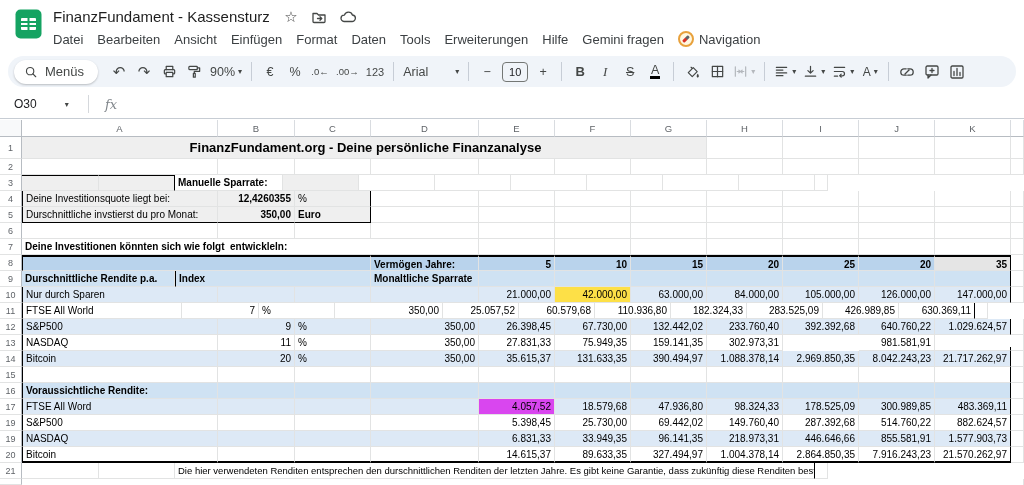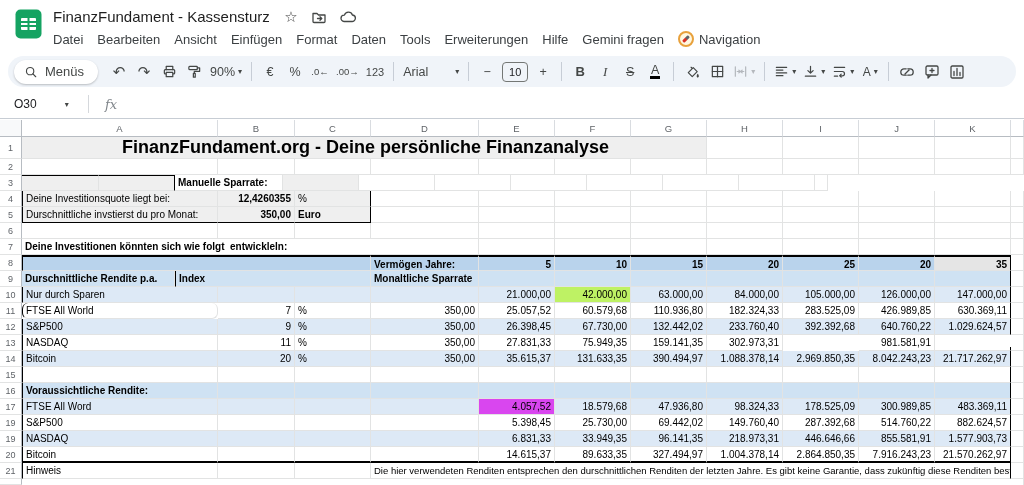--- a/index.html
+++ b/index.html
@@ -47,21 +47,21 @@
   .col-h{height:17px;box-sizing:border-box;border-right:1px solid #d9dce0;border-bottom:1px solid #b7bcc2;
     font-size:9.5px;color:#5f6368;display:flex;align-items:center;justify-content:center;background:#fff;flex:none;}
   .g-row{display:flex;height:16px;flex:none;}
   .rnum{width:22px;box-sizing:border-box;border-right:1px solid #b7bcc2;border-bottom:1px solid #e2e3e3;
     font-size:9px;color:#5f6368;display:flex;align-items:center;justify-content:center;background:#fff;flex:none;}
   .g-cell{box-sizing:border-box;border-right:1px solid #e2e3e3;border-bottom:1px solid #e2e3e3;background:#fff;
     font-size:10px;color:#000;display:block;overflow:hidden;white-space:pre;line-height:15px;padding:0 0 0 3px;flex:none;}
   .g-cell.ar{text-align:right;padding:0 3px 0 0;}
   .g-cell.ac{text-align:center;}
   .g-cell.bold{font-weight:bold;}
-  .g-cell.title{font-size:18px;line-height:21px;}
+  .g-cell.title{font-size:13px;line-height:21px;}
   .g-cell.note{font-size:9.5px;}
   .bl{border-left:1px solid #000 !important;}
   .bt{border-top:1px solid #000 !important;}
   .bt2{border-top:2px solid #000 !important;}
   .bb{border-bottom:1px solid #000 !important;}
   .bb2{border-bottom:2px solid #000 !important;}
   .brb{border-right:1px solid #000 !important;}
   svg.icn{stroke:#444746;fill:none;stroke-width:1.3;stroke-linecap:round;stroke-linejoin:round;}
 </style>
 </head>
@@ -396,31 +396,31 @@
         <div class="g-cell brb" style="width: 76px; background: rgb(207, 226, 243);"></div>
         <div class="g-cell" style="width: 13px;"></div>
       </div>
       <div class="g-row" style="height: 16px;">
         <div class="rnum">10</div>
         <div class="g-cell bl" style="width: 196px; background: rgb(221, 233, 246);">Nur durch Sparen</div>
         <div class="g-cell" style="width: 77px; background: rgb(221, 233, 246);"></div>
         <div class="g-cell" style="width: 76px; background: rgb(221, 233, 246);"></div>
         <div class="g-cell" style="width: 108px; background: rgb(221, 233, 246);"></div>
         <div class="g-cell ar" style="width: 76px; background: rgb(221, 233, 246);">21.000,00</div>
-        <div class="g-cell ar" style="width: 76px; background: #bef264;">42.000,00</div>
+        <div class="g-cell ar" style="width: 76px; background: #fde047;">42.000,00</div>
         <div class="g-cell ar" style="width: 76px; background: rgb(221, 233, 246);">63.000,00</div>
         <div class="g-cell ar" style="width: 76px; background: rgb(221, 233, 246);">84.000,00</div>
         <div class="g-cell ar" style="width: 76px; background: rgb(221, 233, 246);">105.000,00</div>
         <div class="g-cell ar" style="width: 76px; background: rgb(221, 233, 246);">126.000,00</div>
         <div class="g-cell ar brb" style="width: 76px; background: rgb(221, 233, 246);">147.000,00</div>
         <div class="g-cell" style="width: 13px;"></div>
       </div>
       <div class="g-row" style="height: 16px;">
         <div class="rnum">11</div>
-        <div class="g-cell bl" style="width: 196px; border-radius: 6px;">FTSE All World</div>
+        <div class="g-cell bl" style="width: 160px;">FTSE All World</div>
         <div class="g-cell ar" style="width: 77px;">7</div>
         <div class="g-cell" style="width: 76px;">%</div>
         <div class="g-cell ar" style="width: 108px;">350,00</div>
         <div class="g-cell ar" style="width: 76px;">25.057,52</div>
         <div class="g-cell ar" style="width: 76px;">60.579,68</div>
         <div class="g-cell ar" style="width: 76px;">110.936,80</div>
         <div class="g-cell ar" style="width: 76px;">182.324,33</div>
         <div class="g-cell ar" style="width: 76px;">283.525,09</div>
         <div class="g-cell ar" style="width: 76px;">426.989,85</div>
         <div class="g-cell ar brb" style="width: 76px;">630.369,11</div>
@@ -556,21 +556,20 @@
         <div class="g-cell ar bb2" style="width: 76px;">89.633,35</div>
         <div class="g-cell ar bb2" style="width: 76px;">327.494,97</div>
         <div class="g-cell ar bb2" style="width: 76px;">1.004.378,14</div>
         <div class="g-cell ar bb2" style="width: 76px;">2.864.850,35</div>
         <div class="g-cell ar bb2" style="width: 76px;">7.916.243,23</div>
         <div class="g-cell ar bb2 brb" style="width: 76px;">21.570.262,97</div>
         <div class="g-cell" style="width: 13px;"></div>
       </div>
       <div class="g-row" style="height: 16px;">
         <div class="rnum">21</div>
-        <div class="g-cell bl" style="width: 196px;">Hinweis</div>
         <div class="g-cell" style="width: 77px;"></div>
         <div class="g-cell" style="width: 76px;"></div>
         <div class="g-cell note brb" style="width: 640px;">Die hier verwendeten Renditen entsprechen den durschnittlichen Renditen der letzten Jahre. Es gibt keine Garantie, dass zukünftig diese Renditen bestehen bleiben.</div>
         <div class="g-cell" style="width: 13px;"></div>
       </div>
       <div class="g-row" style="height: 6px;">
         <div class="rnum"></div>
         <div class="g-cell" style="width: 1002px; border-bottom: none;"></div>
       </div>
     </div>

